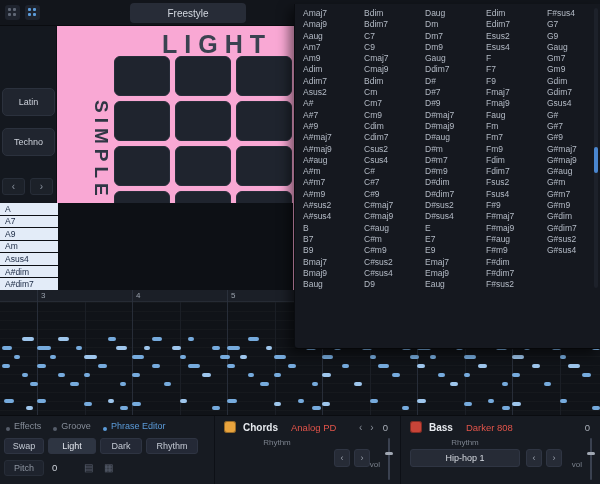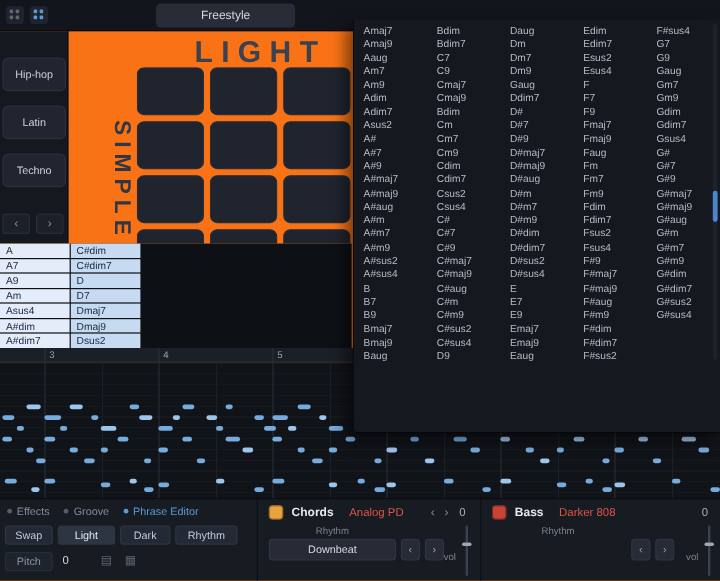--- a/index.html
+++ b/index.html
@@ -1,17 +1,17 @@
 <!DOCTYPE html>
 <html><head>
 <meta charset="utf-8">
 <style>
   *{margin:0;padding:0;box-sizing:border-box;}
   html,body{background:#000;}
-  #app{position:relative;width:600px;height:484px;background:#f97316;overflow:hidden;
+  #app{position:relative;width:600px;height:484px;background:#f9a8d4;overflow:hidden;
        font-family:"Liberation Sans",sans-serif;color:#c6ccd6;}
 
   
   .topbar{position:absolute;left:0;top:0;width:600px;height:26px;background:#12151b;border-bottom:1px solid #0a0c10;}
   .icon-sq{position:absolute;top:5px;width:15px;height:15px;border-radius:3px;background:#1e232d;
            display:flex;align-items:center;justify-content:center;}
   .dotgrid{width:9px;height:9px;display:grid;grid-template-columns:3px 3px;grid-template-rows:3px 3px;gap:2px;}
   .dotgrid span{background:#5f6775;border-radius:1px;}
   .dotgrid.blue span{background:#5b9bd9;}
   .preset-pill{position:absolute;left:130px;top:3px;width:116px;height:20px;background:#272c37;border-radius:4px;
@@ -49,34 +49,34 @@
   .ruler .tick{position:absolute;top:0;width:1px;height:12px;background:#2a303b;}
   .roll{position:absolute;left:0;top:302px;width:600px;height:113px;z-index:2;
         background:#101318;
         background-image:repeating-linear-gradient(to bottom,rgba(255,255,255,0.025) 0 1px,transparent 1px 9px);}
   .barline{position:absolute;top:0;width:1px;height:113px;background:#272d38;}
   .barline.mid{background:#1b1f26;}
   .note{position:absolute;height:4px;border-radius:2px;background:#76abdd;}
   .note.lite{background:#9ec6ec;}
 
   
-  .popup{position:absolute;left:294px;top:16px;width:306px;height:345px;background:#15181f;z-index:20;
+  .popup{position:absolute;left:294px;top:4px;width:306px;height:345px;background:#15181f;z-index:20;
          border-left:1px solid #0a0c10;border-bottom:1px solid #060709;border-radius:0 0 0 4px;
          box-shadow:-5px 5px 12px rgba(0,0,0,0.5);}
   .popup-cols{position:absolute;left:8px;top:4px;display:flex;}
   .popup-col{width:61px;font-size:8.5px;line-height:11.3px;color:#b4bbc6;}
   .popup-col div{white-space:nowrap;cursor:default;}
   .popup-scroll{position:absolute;right:2px;top:4px;width:4px;height:280px;background:#1d212a;border-radius:2px;}
   .popup-thumb{position:absolute;left:0;top:139px;width:4px;height:26px;background:#4a86cf;border-radius:2px;}
 
   
   .bottom{position:absolute;left:0;top:415px;width:600px;height:69px;background:#171b22;border-top:1px solid #0a0c10;z-index:10;}
   .vdiv{position:absolute;top:0;width:1px;height:69px;background:#0d1016;}
   .tabs{position:absolute;left:6px;top:3px;height:14px;display:flex;gap:12px;align-items:center;}
-  .tab{display:flex;align-items:center;gap:4px;font-size:9px;color:#868d99;}
+  .tab{display:flex;align-items:flex-end;gap:4px;font-size:9px;color:#868d99;}
   .tdot{width:4px;height:4px;border-radius:50%;background:#565d6a;}
   .tab.active .tlabel{color:#5b9bd9;}
   .tab.active .tdot{background:#5b9bd9;}
   .ebtn{position:absolute;top:22px;height:16px;background:#242936;border:1px solid #2e3442;border-radius:3px;
         color:#c3c9d3;font-size:9px;font-family:"Liberation Sans",sans-serif;display:flex;align-items:center;justify-content:center;}
   .ebtn.active{background:#2e3542;color:#e3e7ee;}
   .pbtn{position:absolute;left:4px;top:44px;width:40px;height:16px;background:#1e232d;border:1px solid #272d38;border-radius:3px;
         color:#8d94a0;font-size:9px;font-family:"Liberation Sans",sans-serif;}
   .pval{position:absolute;left:52px;top:44px;height:16px;line-height:16px;font-size:9.5px;color:#cfd4dc;}
   .mini-icon{position:absolute;top:44px;height:16px;line-height:16px;font-size:10px;color:#5a6170;}
@@ -119,21 +119,20 @@
           <span></span>
           <span></span>
         </span>
     </div>
     <div class="preset-pill">
       <span>Freestyle</span>
     </div>
   </div>
 
   <div class="sidebar-strip"></div>
-  <button class="genre-btn" style="top:48px">Hip-hop</button>
   <button class="genre-btn" style="top:128px">Techno</button>
   <button class="genre-btn" style="top:88px">Latin</button>
   <button class="pager-btn" style="left:2px">‹</button>
   <button class="pager-btn" style="left:30px">›</button>
 
   <div class="big-light">LIGHT</div>
   <div class="big-simple">SIMPLE</div>
   <div class="pads">
       <div class="pad"></div>
       <div class="pad"></div>
@@ -164,43 +163,20 @@
           <span>Am</span>
         </div>
         <div class="pal-cell">
           <span>Asus4</span>
         </div>
         <div class="pal-cell">
           <span>A#dim</span>
         </div>
         <div class="pal-cell">
           <span>A#dim7</span>
-        </div>
-      </div>
-      <div class="pal-col">
-        <div class="pal-cell">
-          <span>C#dim</span>
-        </div>
-        <div class="pal-cell">
-          <span>C#dim7</span>
-        </div>
-        <div class="pal-cell">
-          <span>D</span>
-        </div>
-        <div class="pal-cell">
-          <span>D7</span>
-        </div>
-        <div class="pal-cell">
-          <span>Dmaj7</span>
-        </div>
-        <div class="pal-cell">
-          <span>Dmaj9</span>
-        </div>
-        <div class="pal-cell">
-          <span>Dsus2</span>
         </div>
       </div>
     </div>
 
   <div class="ruler">
       <div class="tick" style="left: 37px;"></div>
       <span class="num" style="left: 41px;">3</span>
       <div class="tick" style="left: 132px;"></div>
       <span class="num" style="left: 136px;">4</span>
       <div class="tick" style="left: 227px;"></div>
@@ -365,37 +341,37 @@
         <span class="chip" style="background: rgb(232, 163, 61);"></span>
         <span class="ch-name">Chords</span>
         <span class="ch-preset">Analog PD</span>
         <span class="ch-arrows">
           <span>‹</span>
           <span>›</span>
         </span>
         <span class="ch-val">0</span>
       </div>
       <div class="ch-rhythm" style="width:106px">Rhythm</div>
-      <button class="pattern-btn" style="width:106px">Downbeat</button>
       <button class="sq-arr" style="left:116px">‹</button>
       <button class="sq-arr" style="left:136px">›</button>
       <span class="vol-label">vol</span>
       <div class="vol-track">
         <div class="vol-thumb"></div>
       </div>
     </div>
 
     <div class="channel" style="left:404px;width:196px">
       <div class="ch-head">
         <span class="chip" style="background: rgb(201, 68, 56);"></span>
         <span class="ch-name">Bass</span>
         <span class="ch-preset">Darker 808</span>
         <span class="ch-val push">0</span>
       </div>
       <div class="ch-rhythm" style="width:110px">Rhythm</div>
+      <button class="pattern-btn" style="width:110px">Hip-hop 1</button>
       <button class="sq-arr" style="left:122px">‹</button>
       <button class="sq-arr" style="left:142px">›</button>
       <span class="vol-label">vol</span>
       <div class="vol-track">
         <div class="vol-thumb"></div>
       </div>
     </div>
   </div>
 
   <div class="popup">

